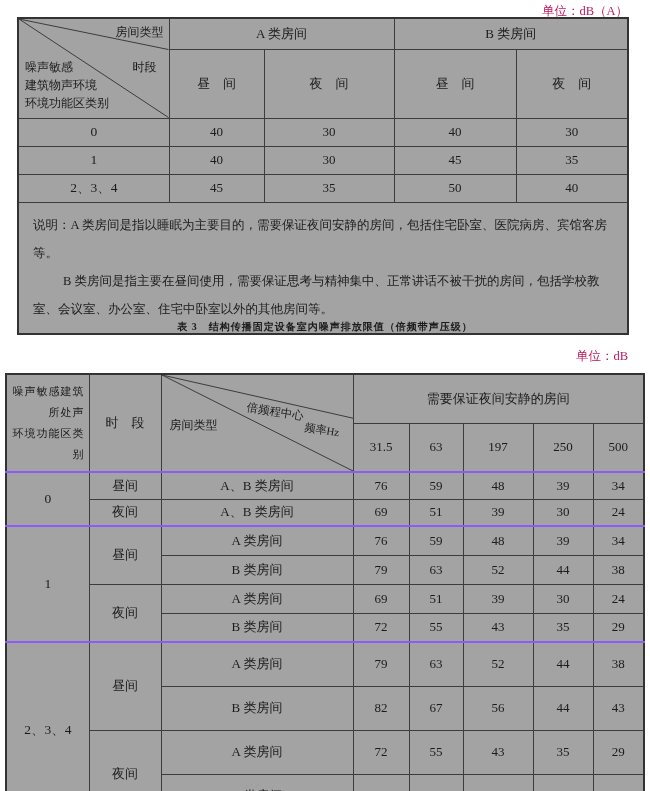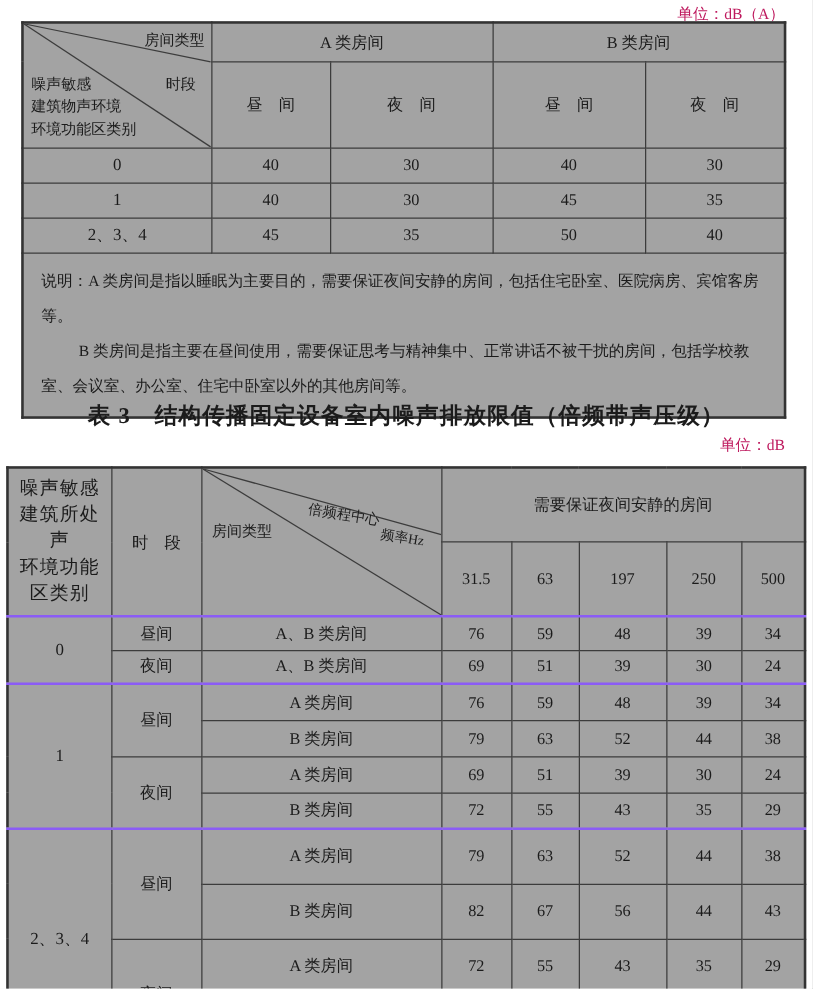--- a/index.html
+++ b/index.html
@@ -4,21 +4,21 @@
 <style>
   html,body{margin:0;padding:0;background:#fff;}
   #page{position:relative;width:650px;height:791px;background:#ffffff;overflow:hidden;
         font-family:"Liberation Serif","DejaVu Serif",serif;color:#1b1b1b;}
 
   .unit{position:absolute;font-size:12.5px;color:#be185d;}
   #unit1{top:3px;right:22px;}
   #unit2{top:348px;right:22px;}
 
   .doc-title{position:absolute;top:320px;left:0;width:100%;text-align:center;
-             font-size:18px;font-weight:bold;letter-spacing:1px;}
+             font-size:10px;font-weight:bold;letter-spacing:1px;}
 
   table{border-collapse:collapse;table-layout:fixed;position:absolute;background:#a3a3a3;}
   td{border:1px solid #3c3c3c;text-align:center;vertical-align:middle;
      font-size:13px;padding:0 2px;overflow:hidden;}
 
   
   #t1{left:17px;top:17px;width:610px;border:2px solid #333;}
   #t1 .h1{height:31px;}
   #t1 .h2{height:69px;}
   #t1 .dr{height:28px;}
@@ -33,21 +33,21 @@
   .note-cell p.p2{text-indent:2.4em;}
 
   
   #t3{left:5px;top:373px;width:638px;border:2px solid #333;border-bottom:3px solid #222;}
   #t3 .h1{height:32px;}
   #t3 .h2{height:32px;}
   #t3 .r27{height:27px;}
   #t3 .r29{height:29px;}
   #t3 .r44{height:44px;}
   #t3 tr.g td{border-top:2px solid #8b5cf6;}
-  td.small-hdr{font-size:15px;letter-spacing:1px;text-align:center;padding:6px 4px;line-height:21px;}
+  td.small-hdr{font-size:11px;letter-spacing:1px;text-align:right;padding:6px 4px;line-height:21px;}
   td.diag-cell{position:relative;padding:0;}
   .diag-svg{position:absolute;left:0;top:0;width:100%;height:100%;}
   .diag-lbl{position:absolute;white-space:nowrap;transform-origin:left top;}
   #t3 .lbl-octave{left:86px;top:25px;font-size:11.5px;transform:rotate(9deg);}
   #t3 .lbl-freq{left:144px;top:45px;font-size:11px;transform:rotate(9deg);}
   #t3 .lbl-room{left:8px;top:42px;font-size:12px;}
   td.zone-cell{font-size:13.5px;}
 </style>
 </head>
 <body>

